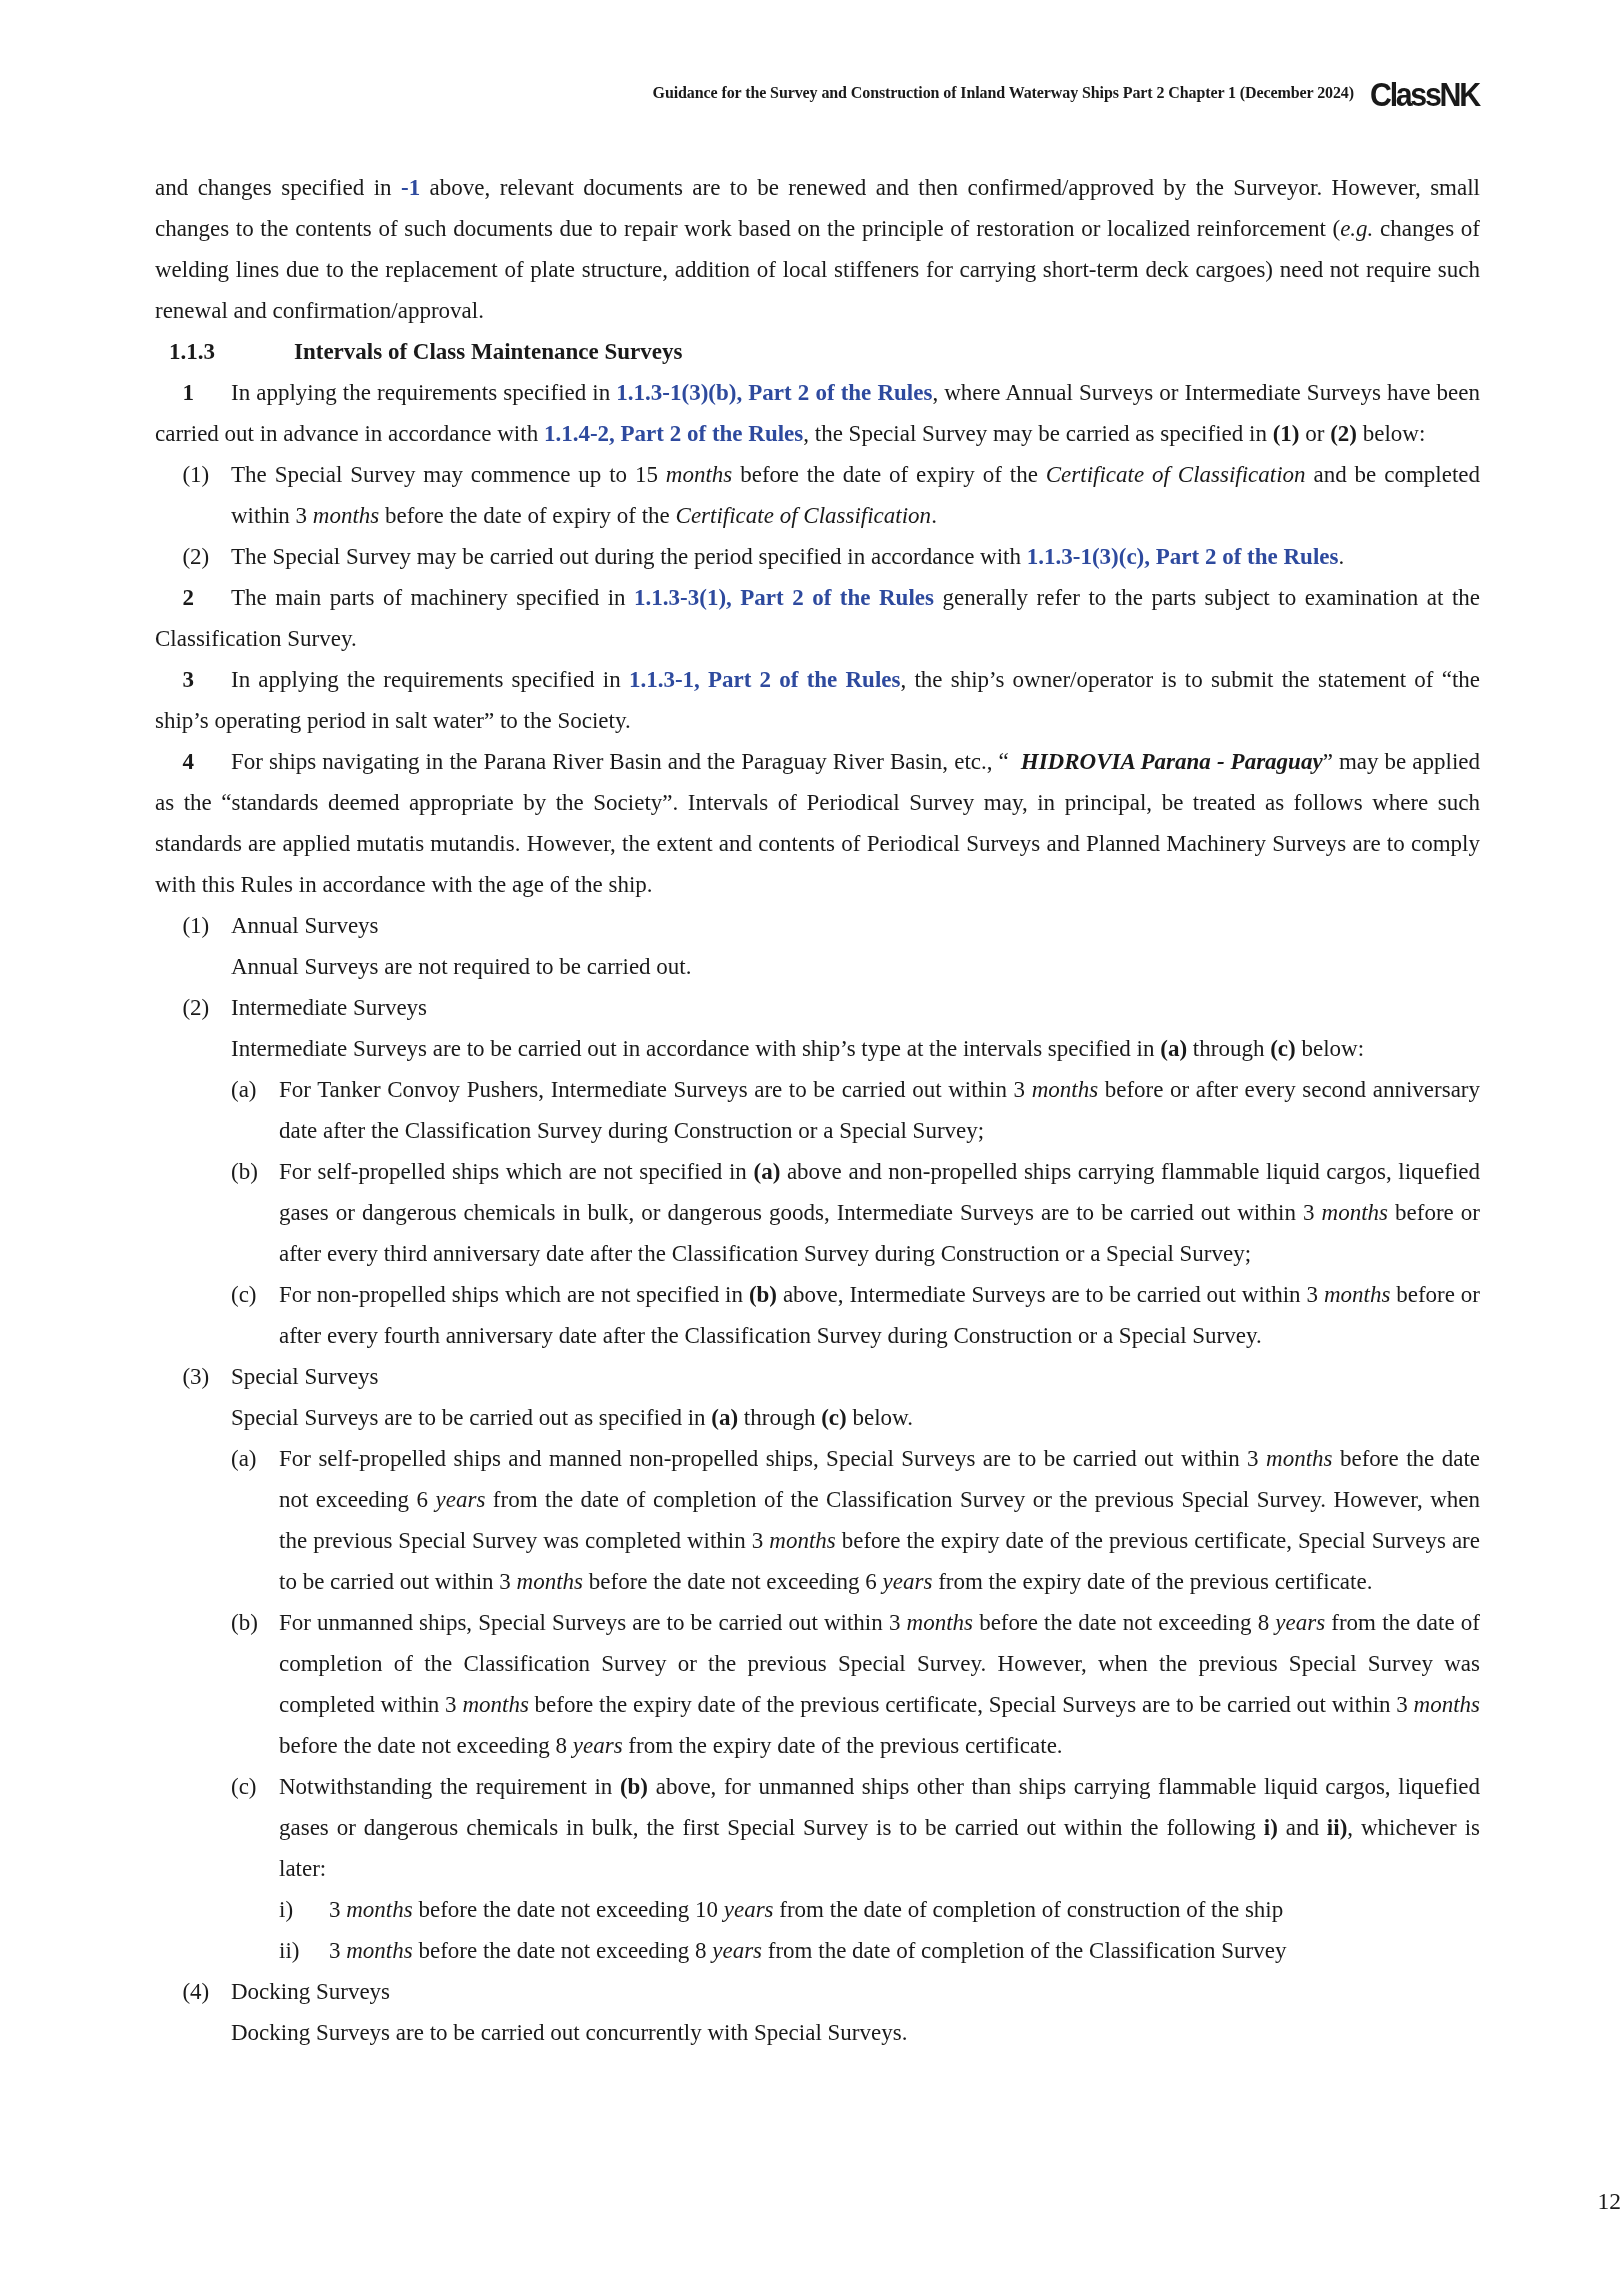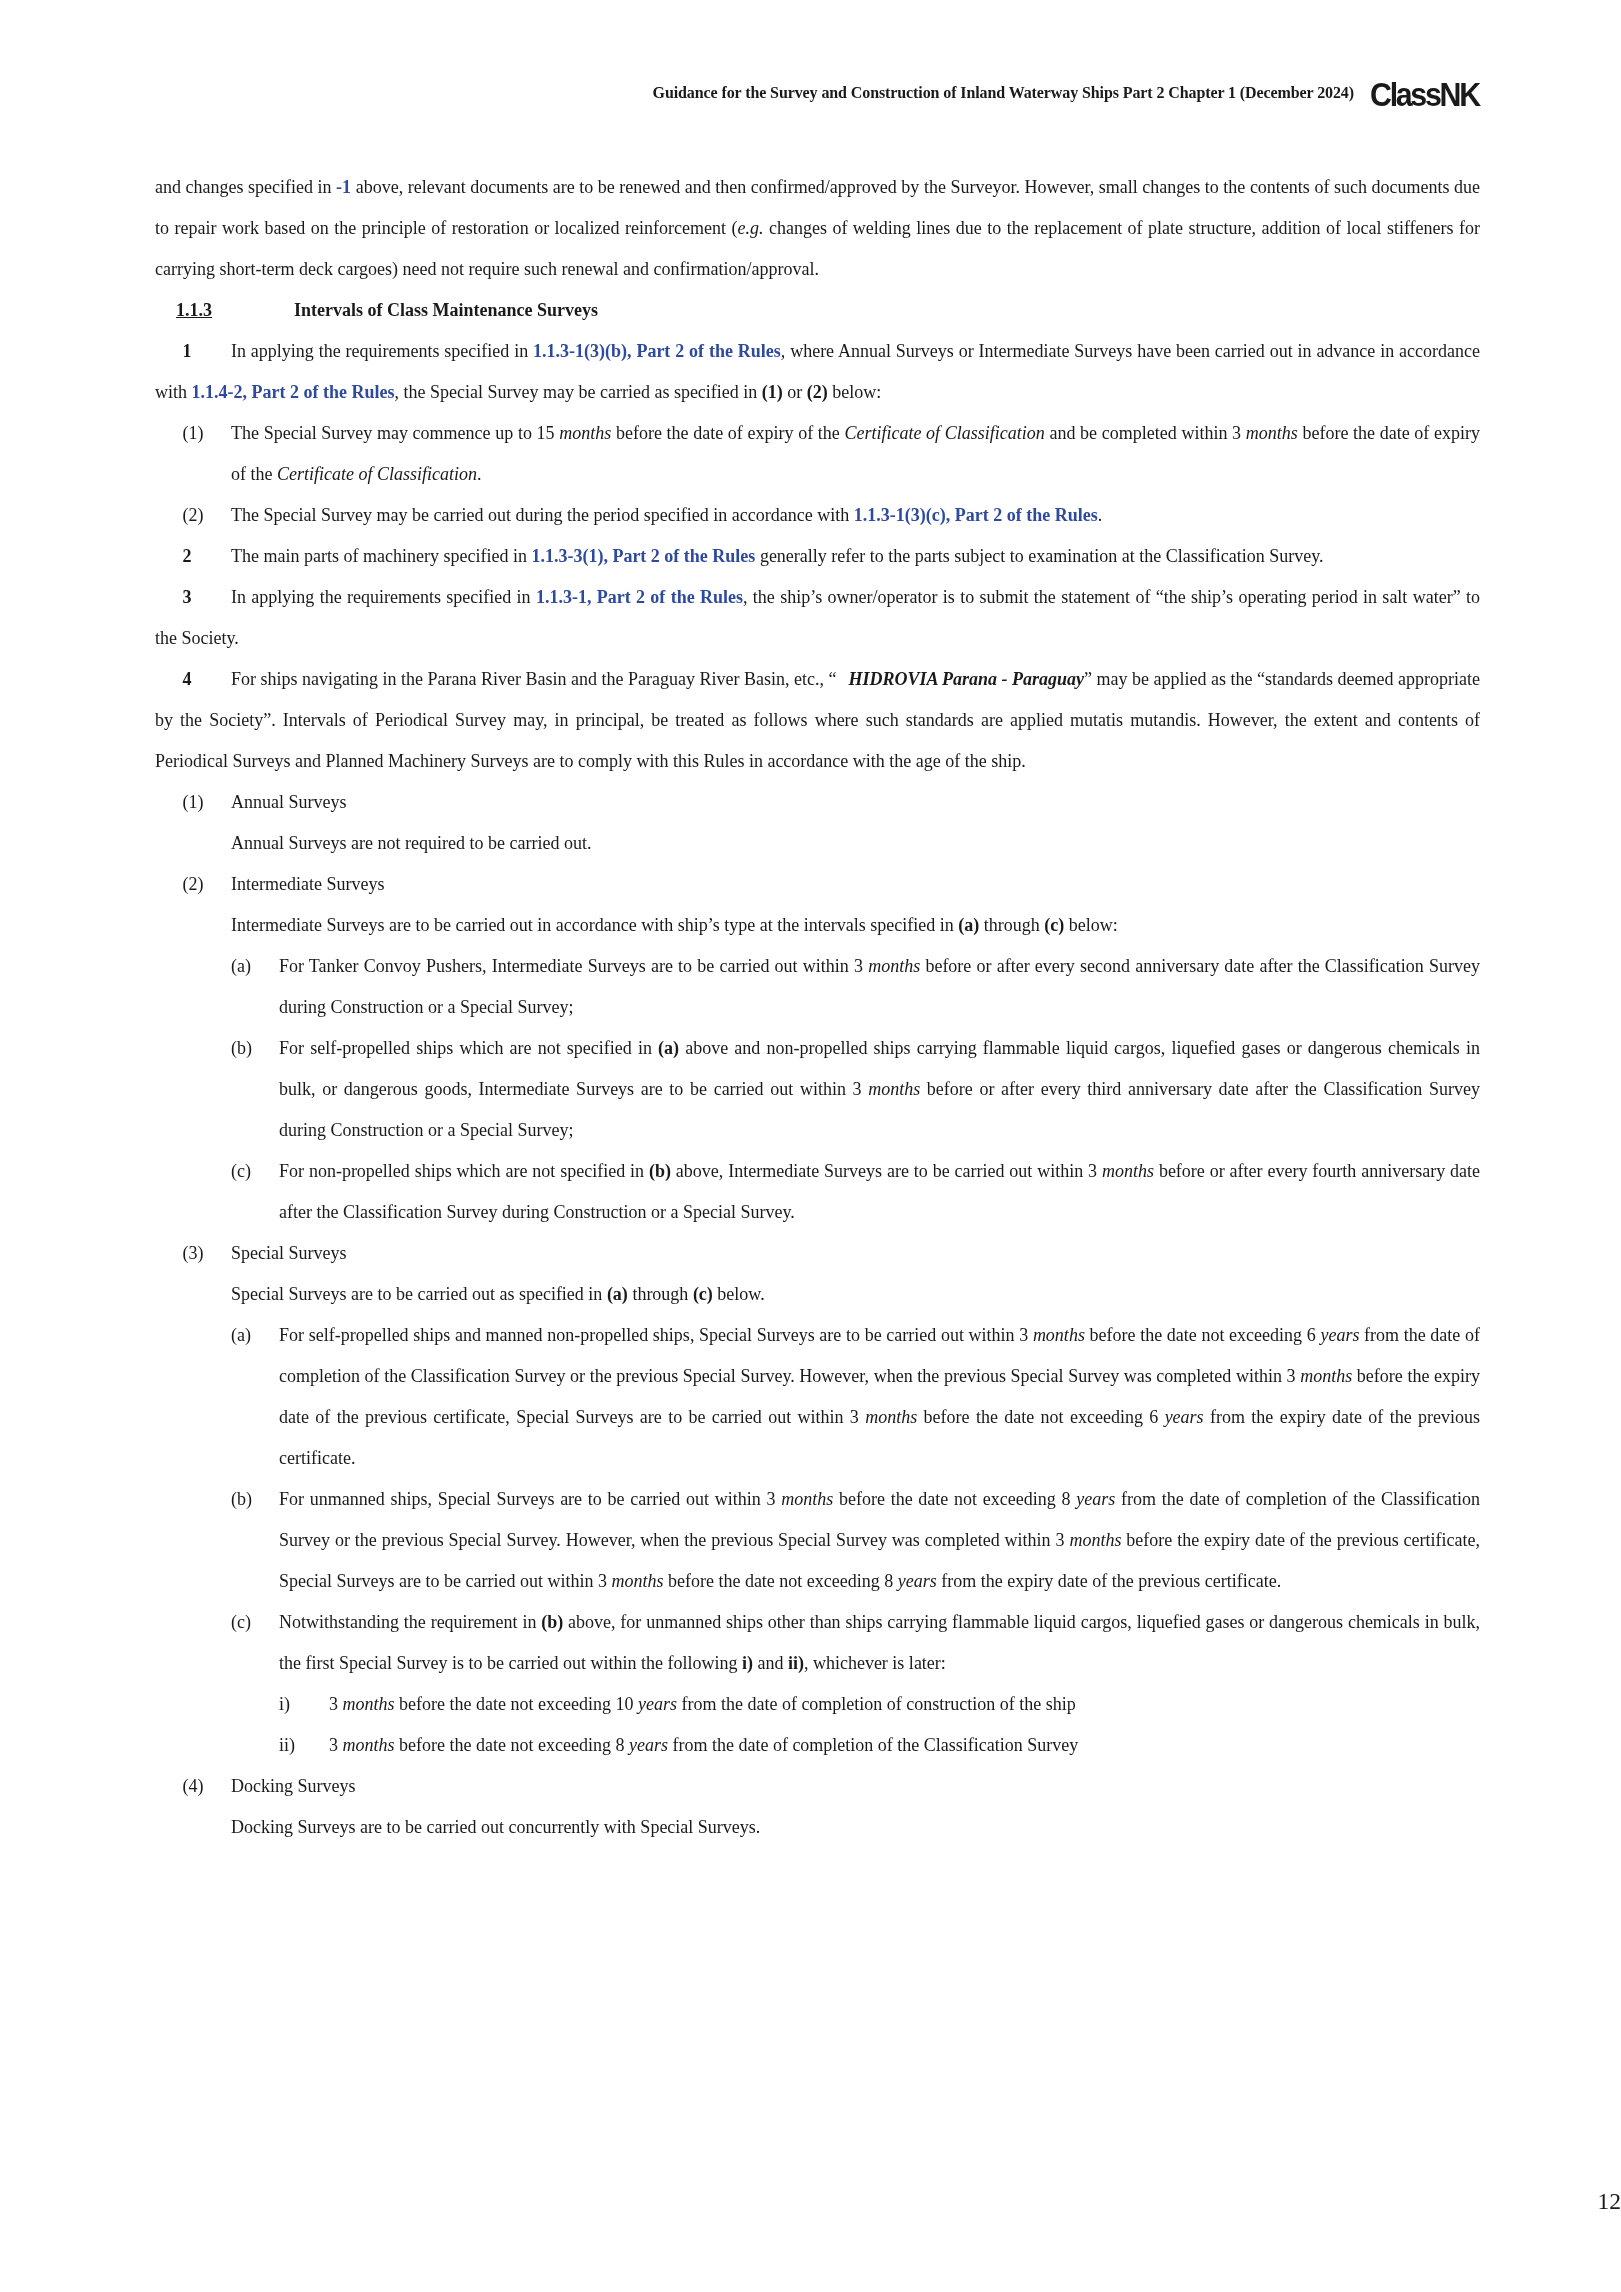--- a/index.html
+++ b/index.html
@@ -37,32 +37,32 @@
       letter-spacing: -2.5px;
       color: #1a1a1a;
       transform: scaleX(0.92);
       transform-origin: left center;
     }
     .content {
       position: absolute;
       top: 167px;
       left: 155px;
       width: 1325px;
-      font-size: 18px;
+      font-size: 23px;
       line-height: 41px;
     }
     .p { text-align: justify; text-align-last: left; }
     .indent-num { padding-left: 76px; }
     .heading {
       font-weight: bold;
       padding-left: 0;
       position: relative;
       height: 41px;
     }
-    .heading .h-num { position: absolute; left: 21px; text-decoration: underline; }
+    .heading .h-num { position: absolute; left: 14px; }
     .heading .h-title { position: absolute; left: 139px; text-align: center; }
     .link { color: #2e4a9e; font-weight: bold; }
     .b { font-weight: bold; }
     .i { font-style: italic; }
     .bi { font-weight: bold; font-style: italic; margin-left: 12px; }
     .item {
       position: relative;
       text-align: justify;
       text-align-last: left;
     }

